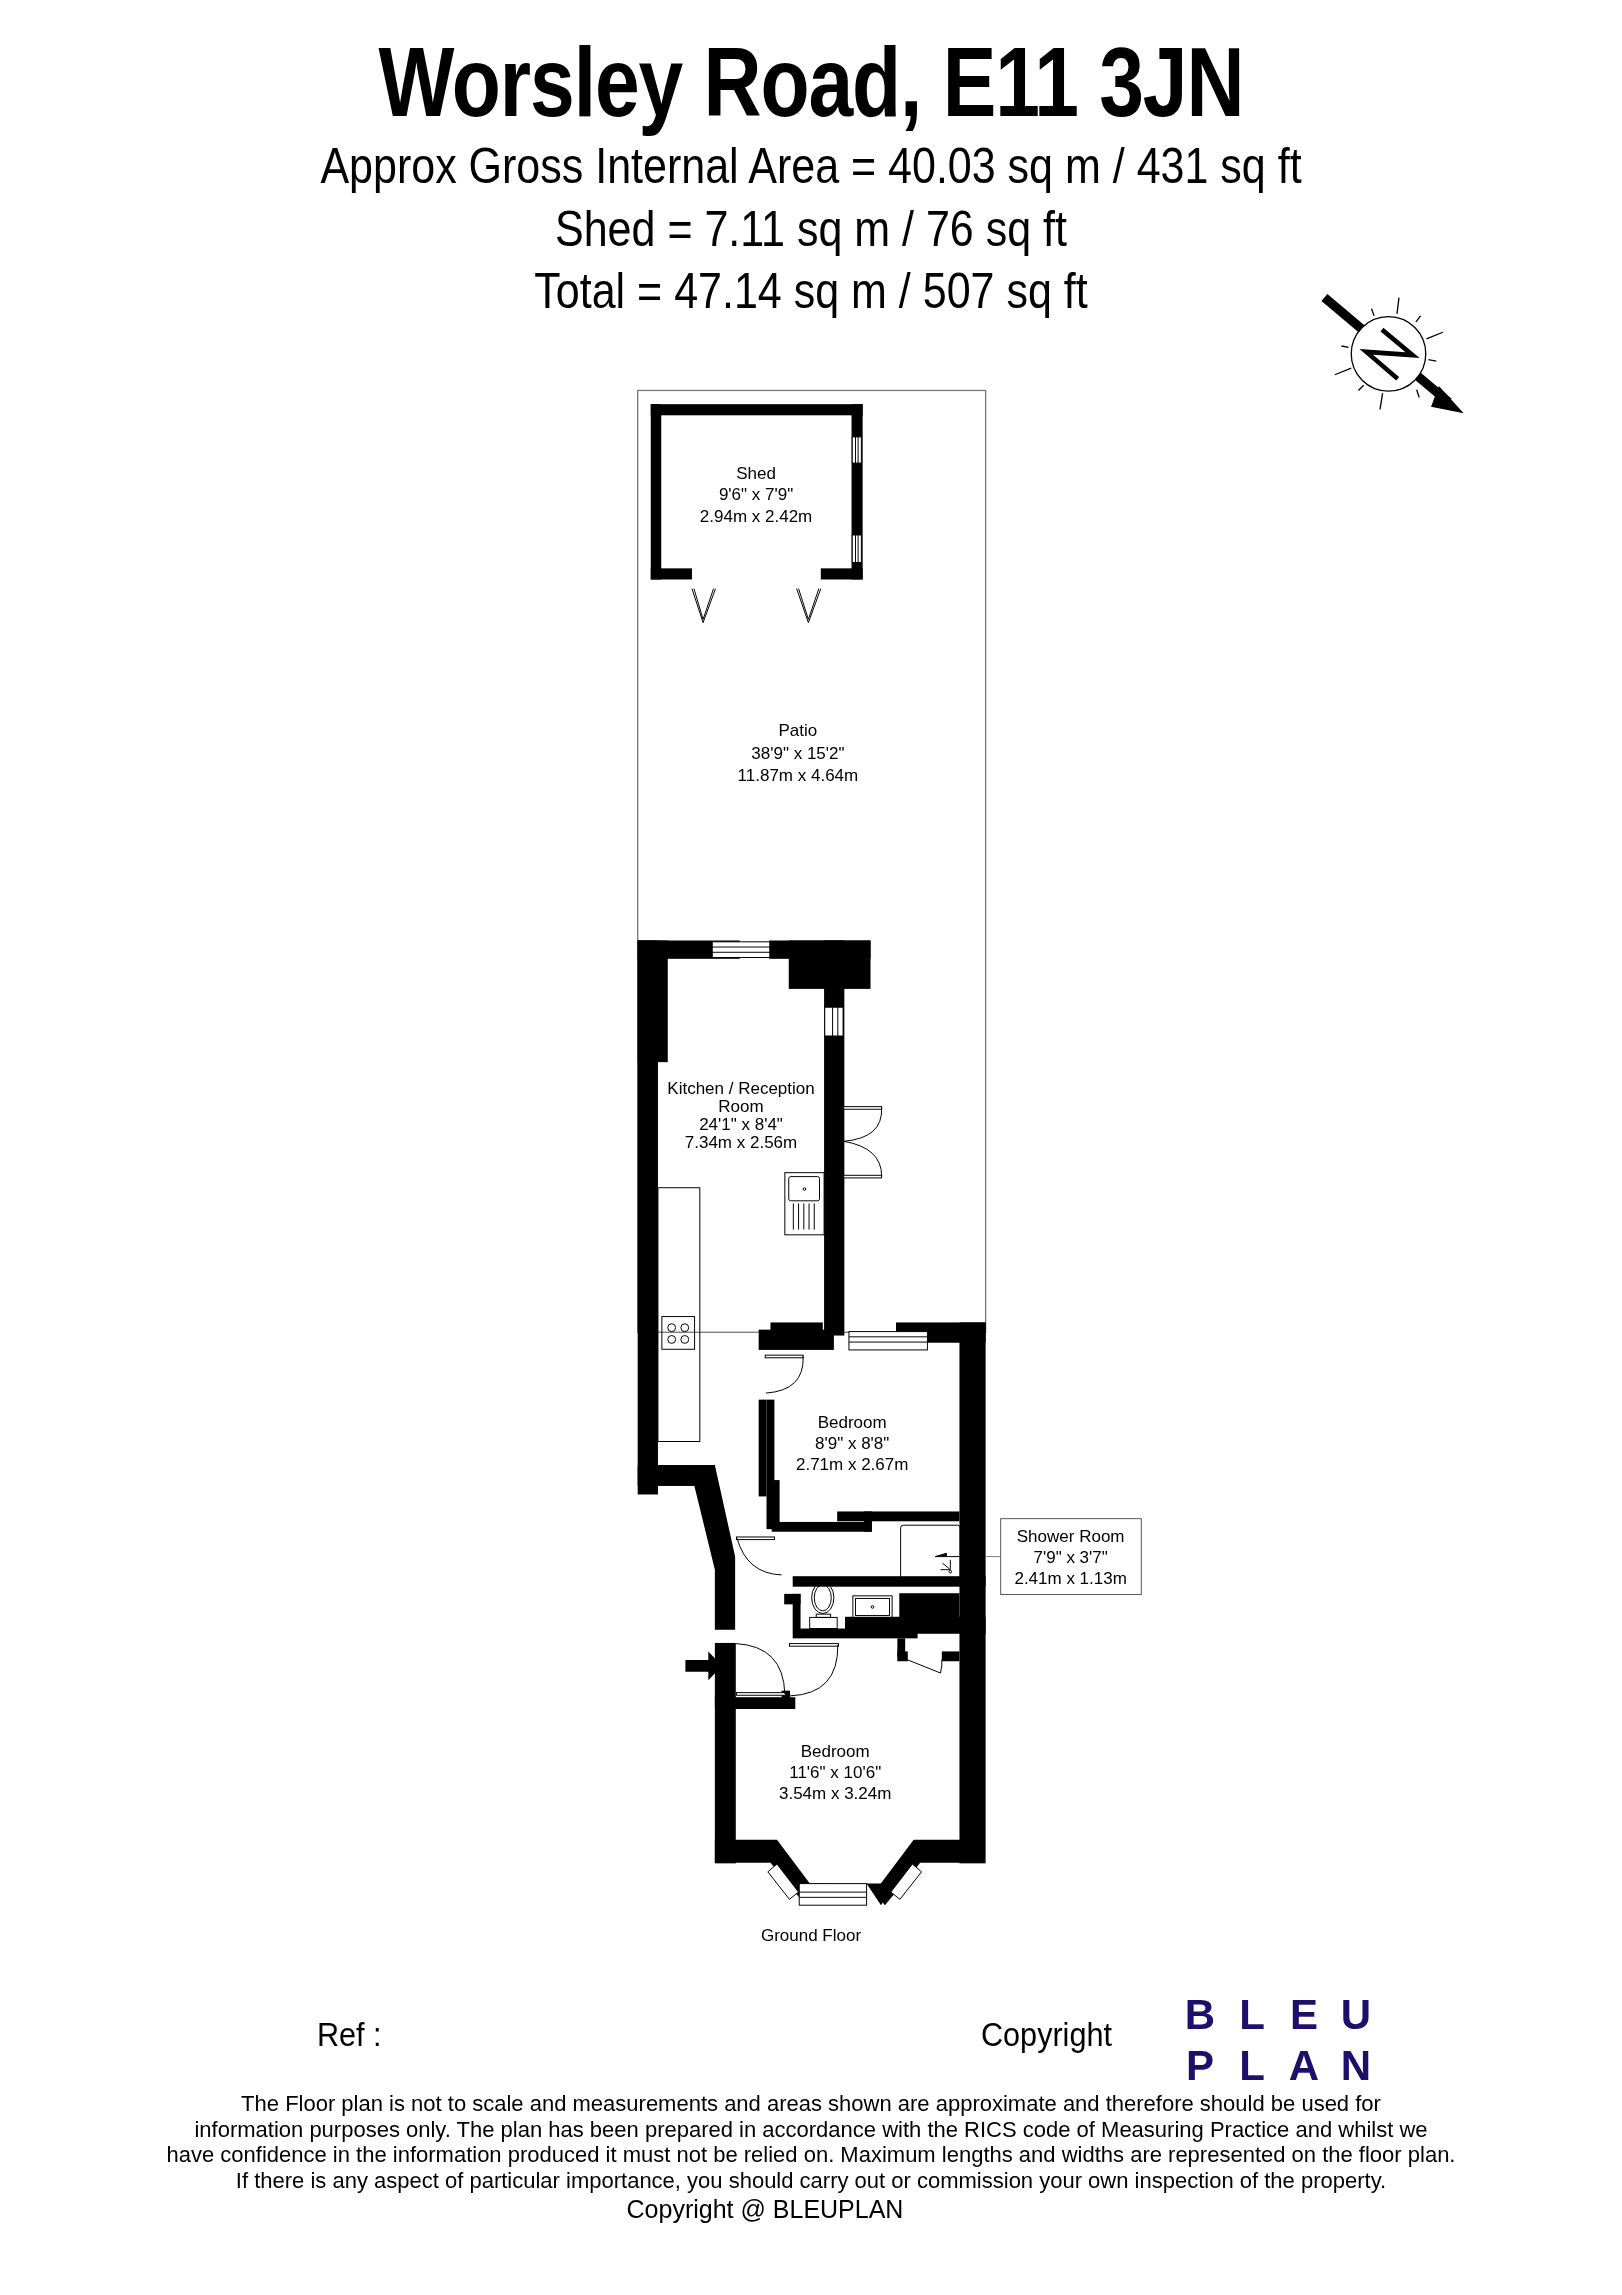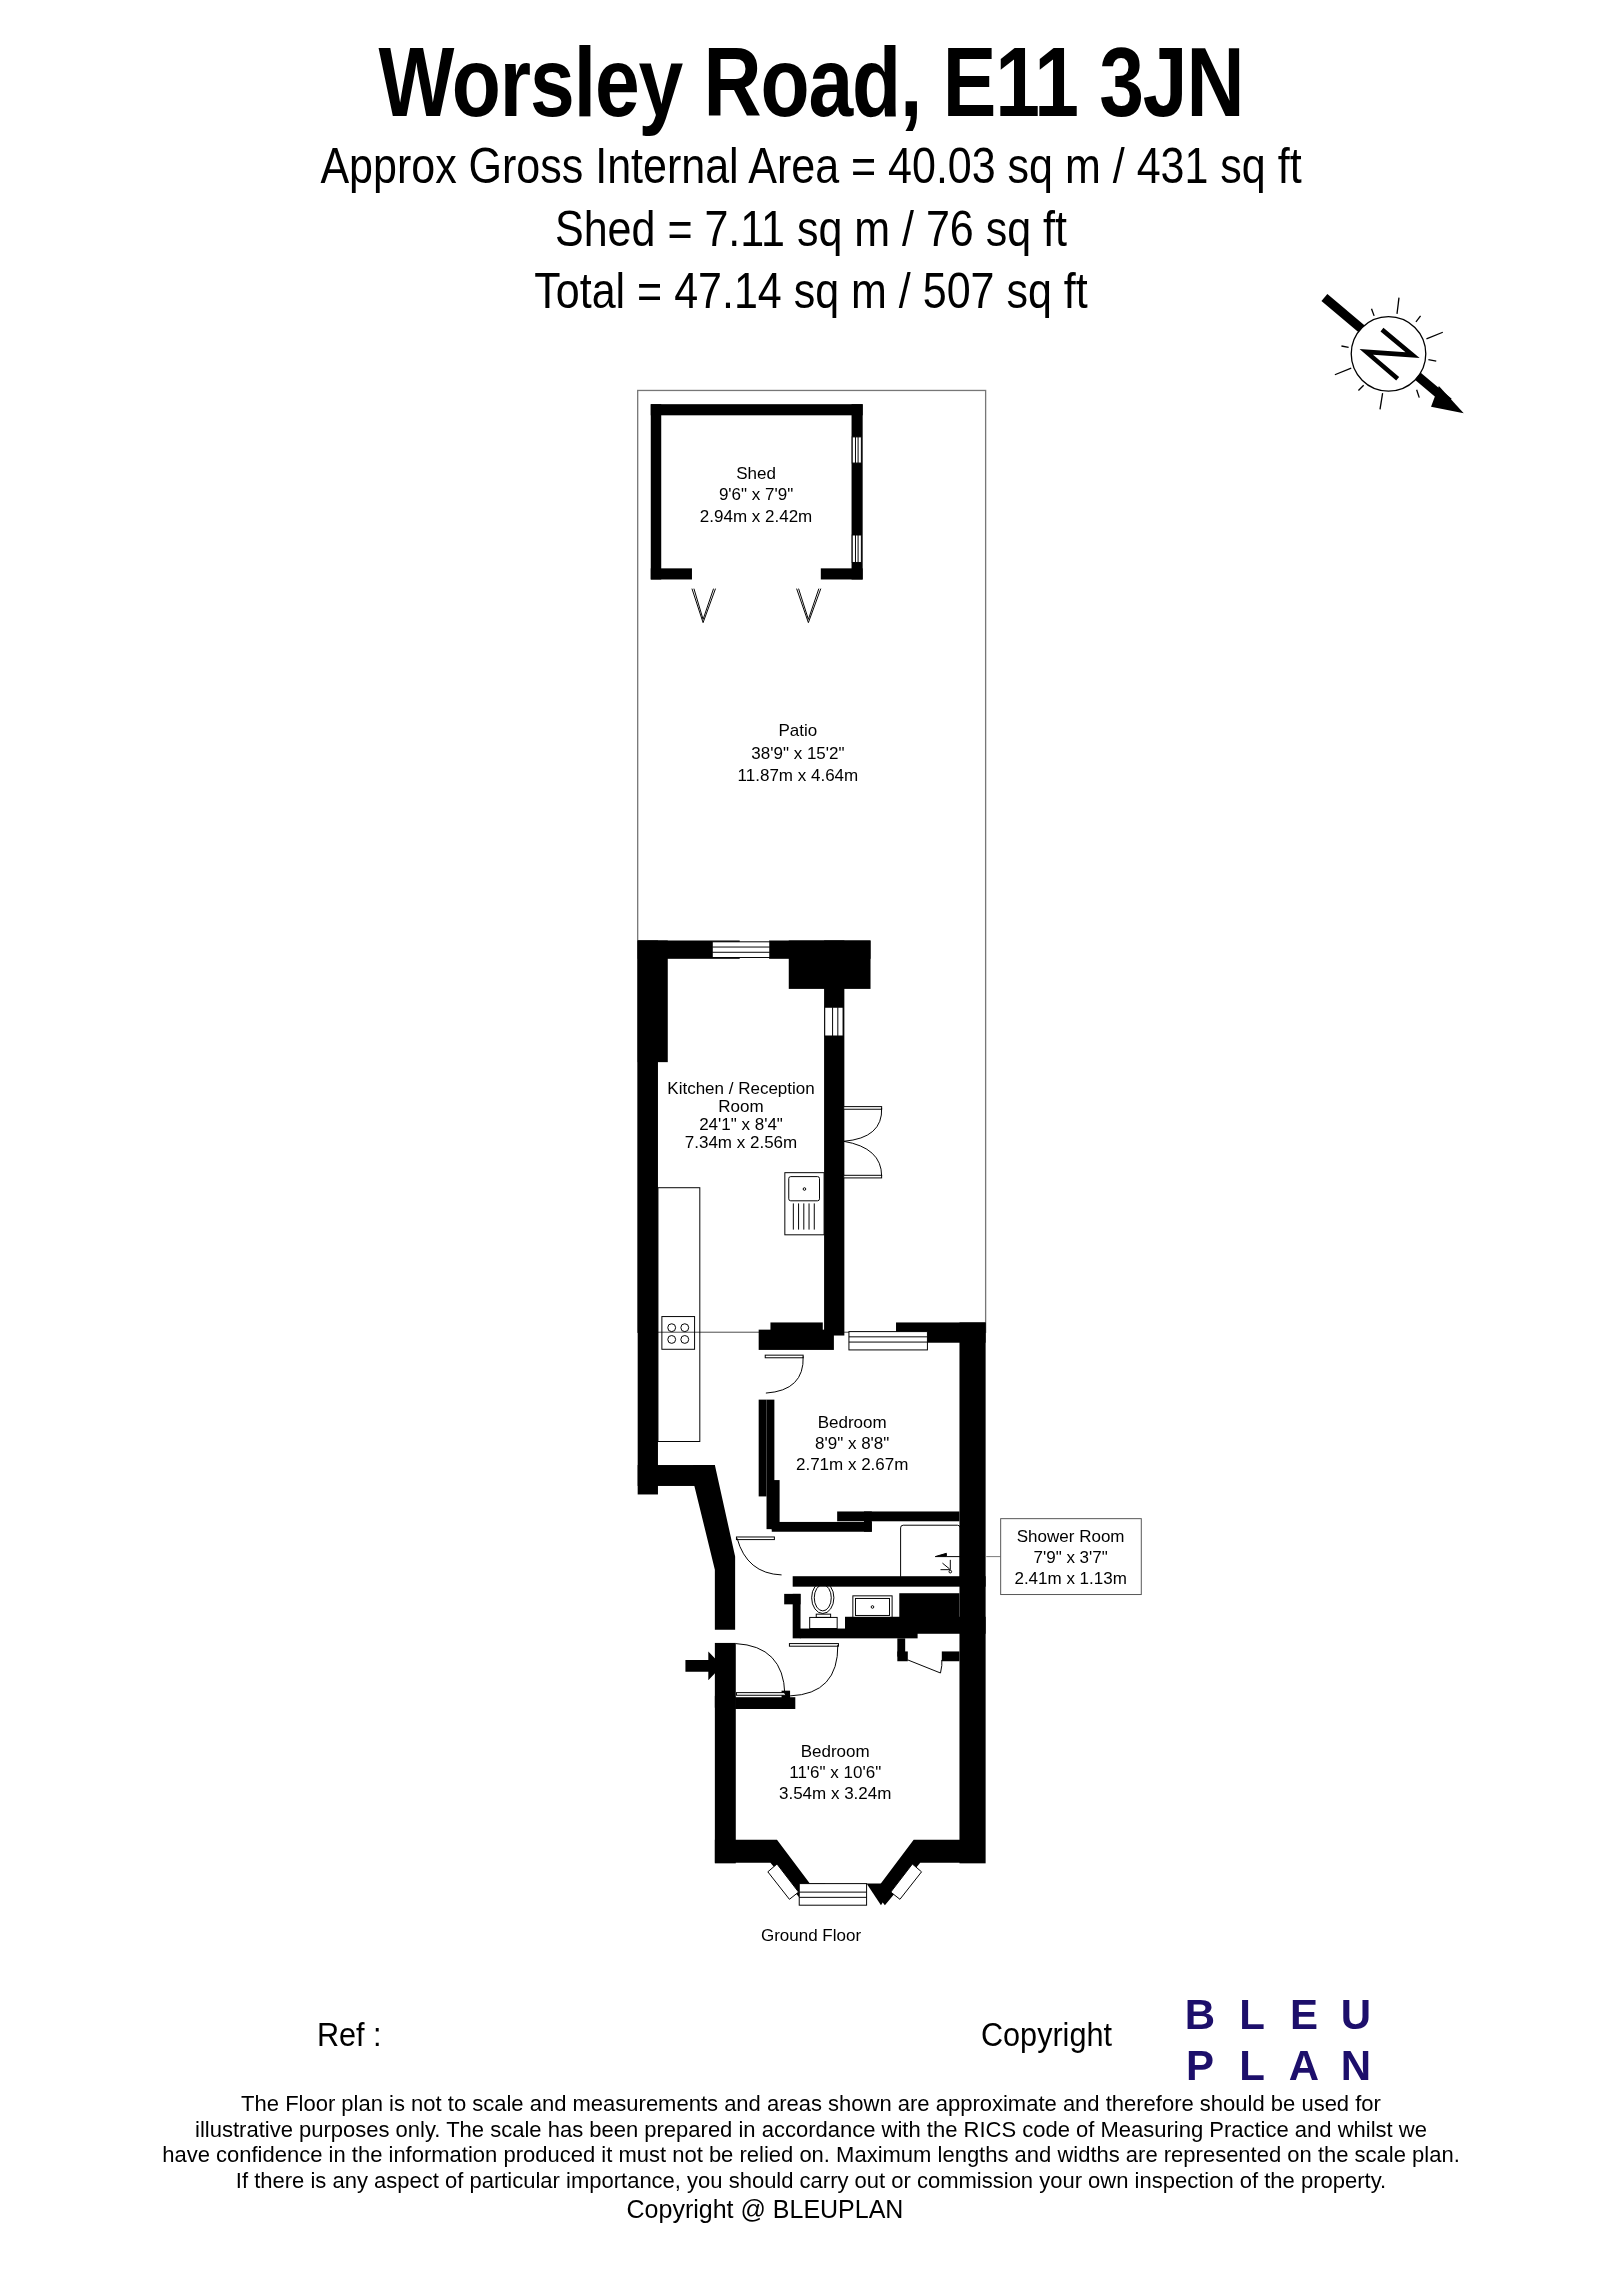--- a/index.html
+++ b/index.html
@@ -250,18 +250,18 @@
   </div>
   <div class="row">
     <span>P</span>
     <span>L</span>
     <span>A</span>
     <span>N</span>
   </div>
 </div>
 <div class="disc">
   <div>The Floor plan is not to scale and measurements and areas shown are approximate and therefore should be used for</div>
-  <div>illustrative purposes only. The scale has been prepared in accordance with the RICS code of Measuring Practice and whilst we</div>
-  <div>have confidence in the information produced it must not be relied on. Maximum lengths and widths are represented on the scale plan.</div>
+  <div>information purposes only. The plan has been prepared in accordance with the RICS code of Measuring Practice and whilst we</div>
+  <div>have confidence in the information produced it must not be relied on. Maximum lengths and widths are represented on the floor plan.</div>
   <div>If there is any aspect of particular importance, you should carry out or commission your own inspection of the property.</div>
 </div>
 <div class="copyline">Copyright @ BLEUPLAN</div>
 
 
 </body></html>

